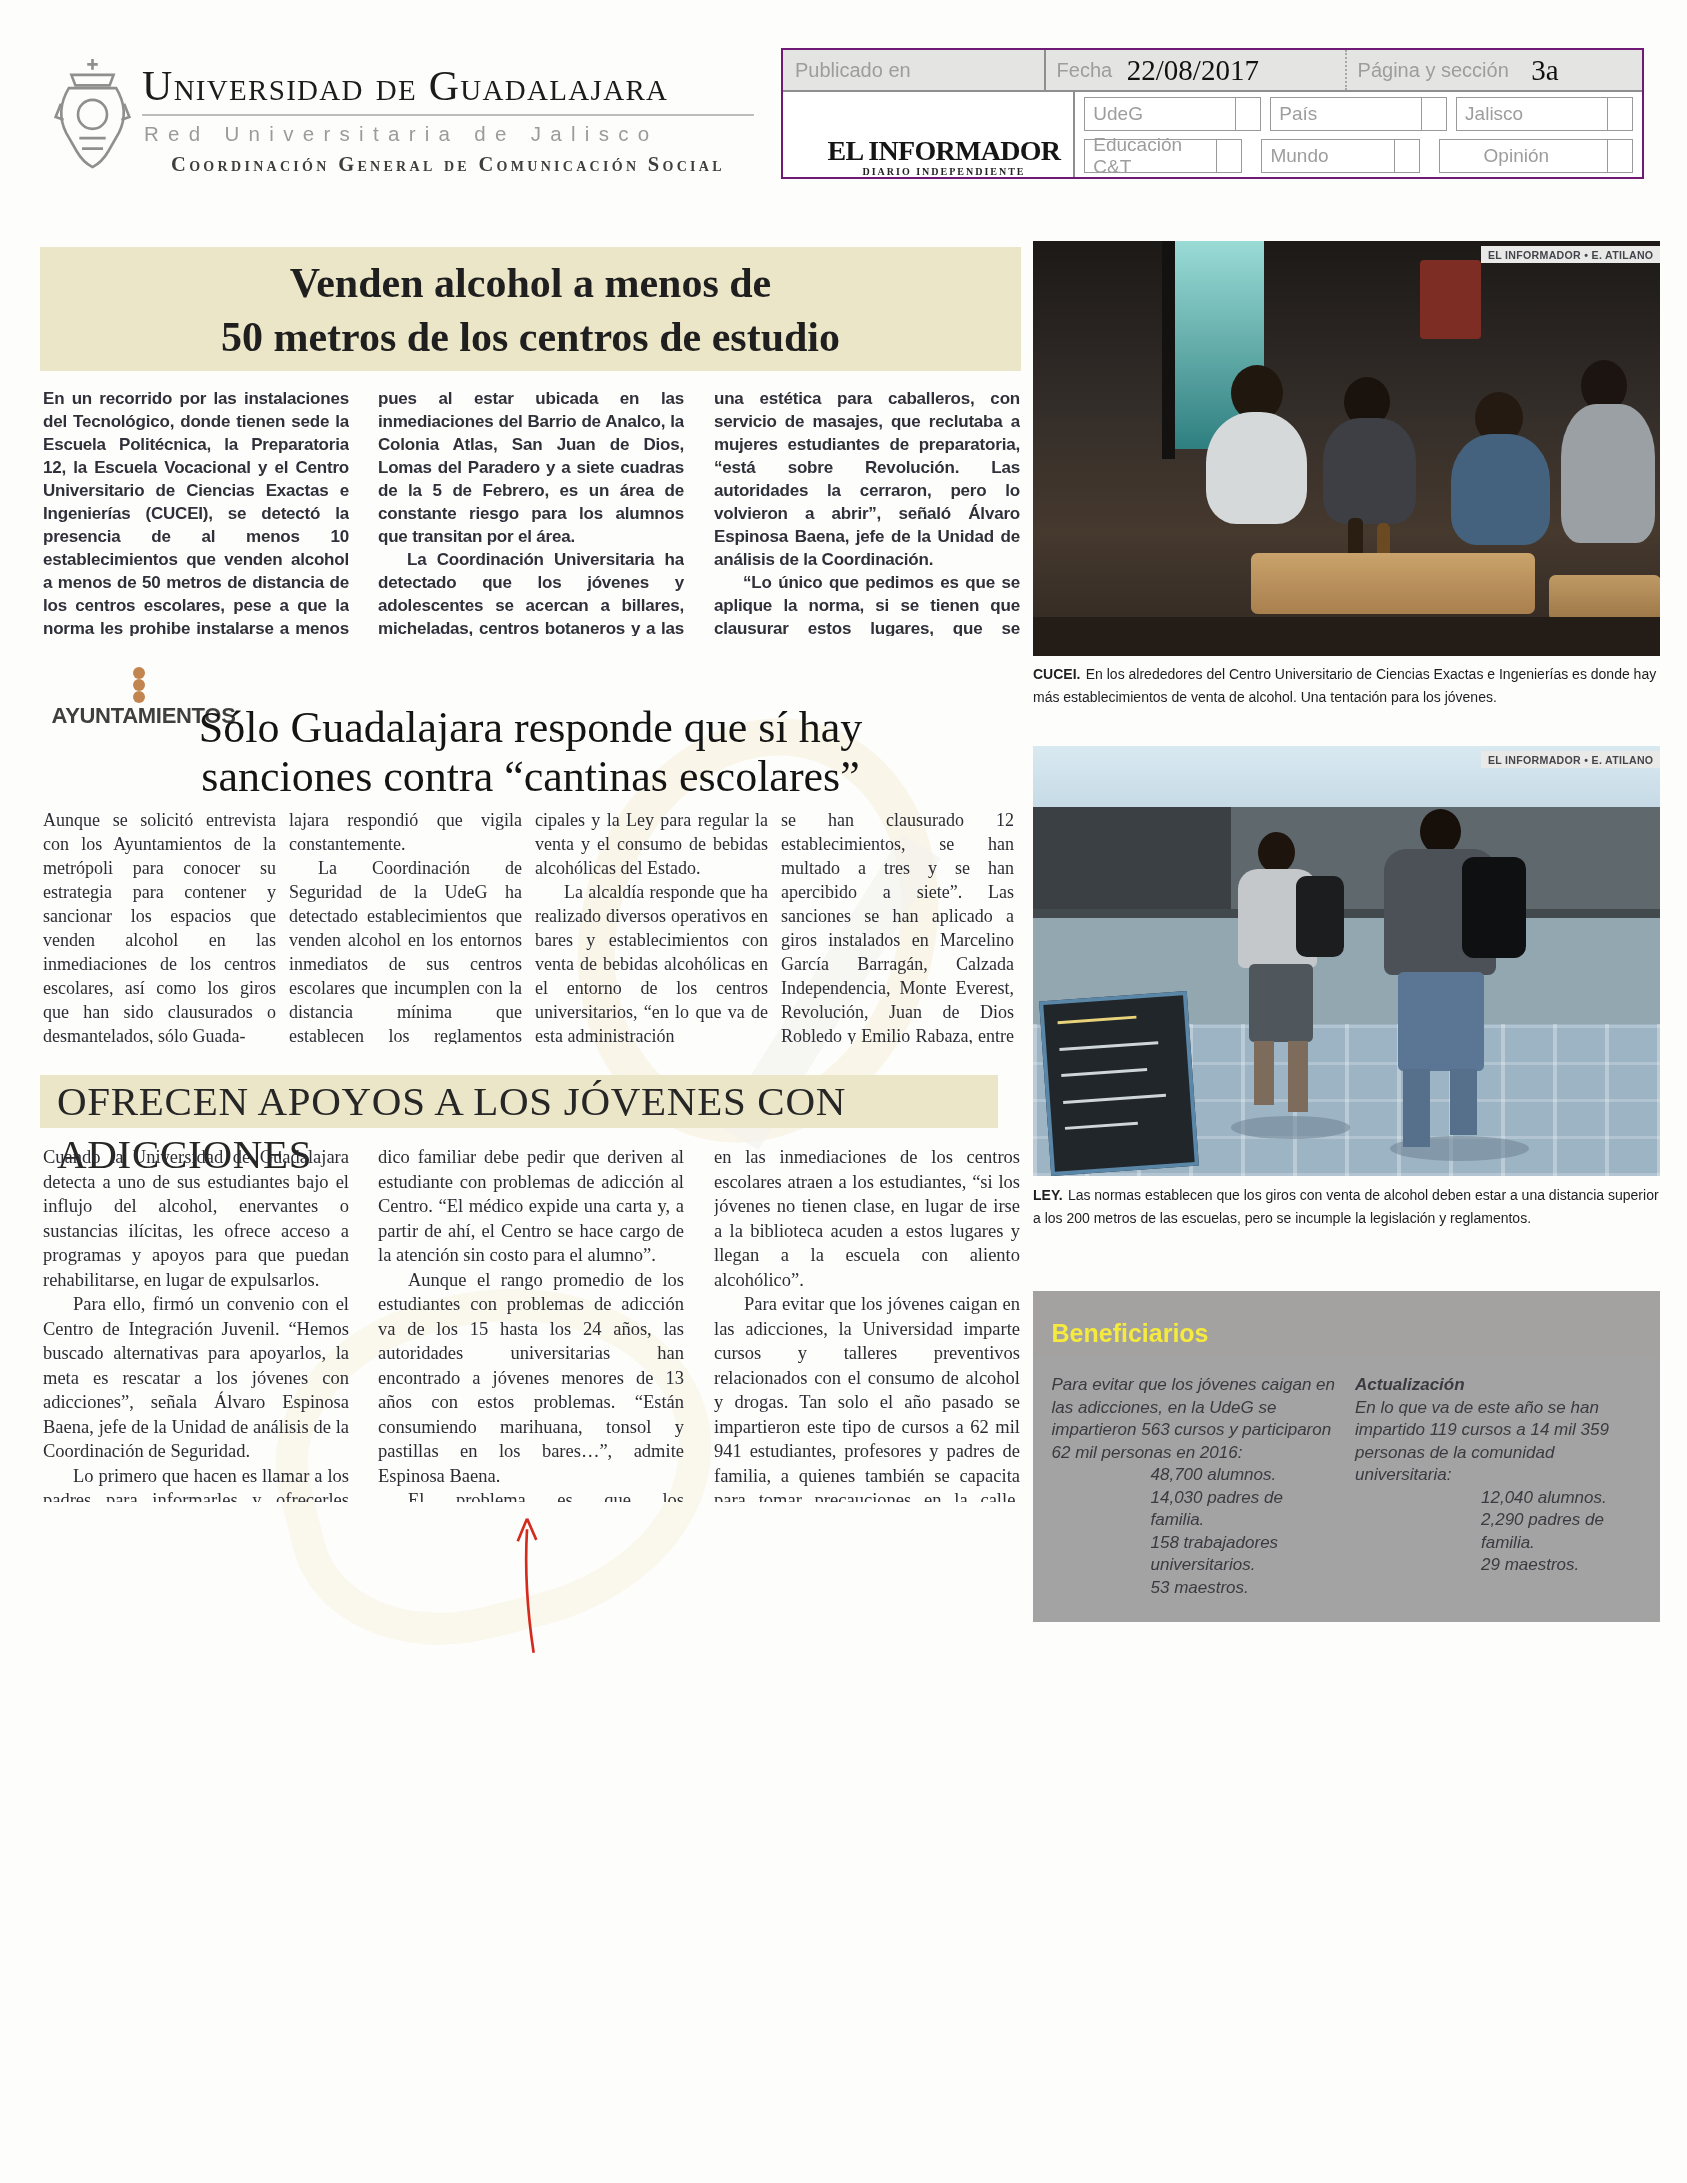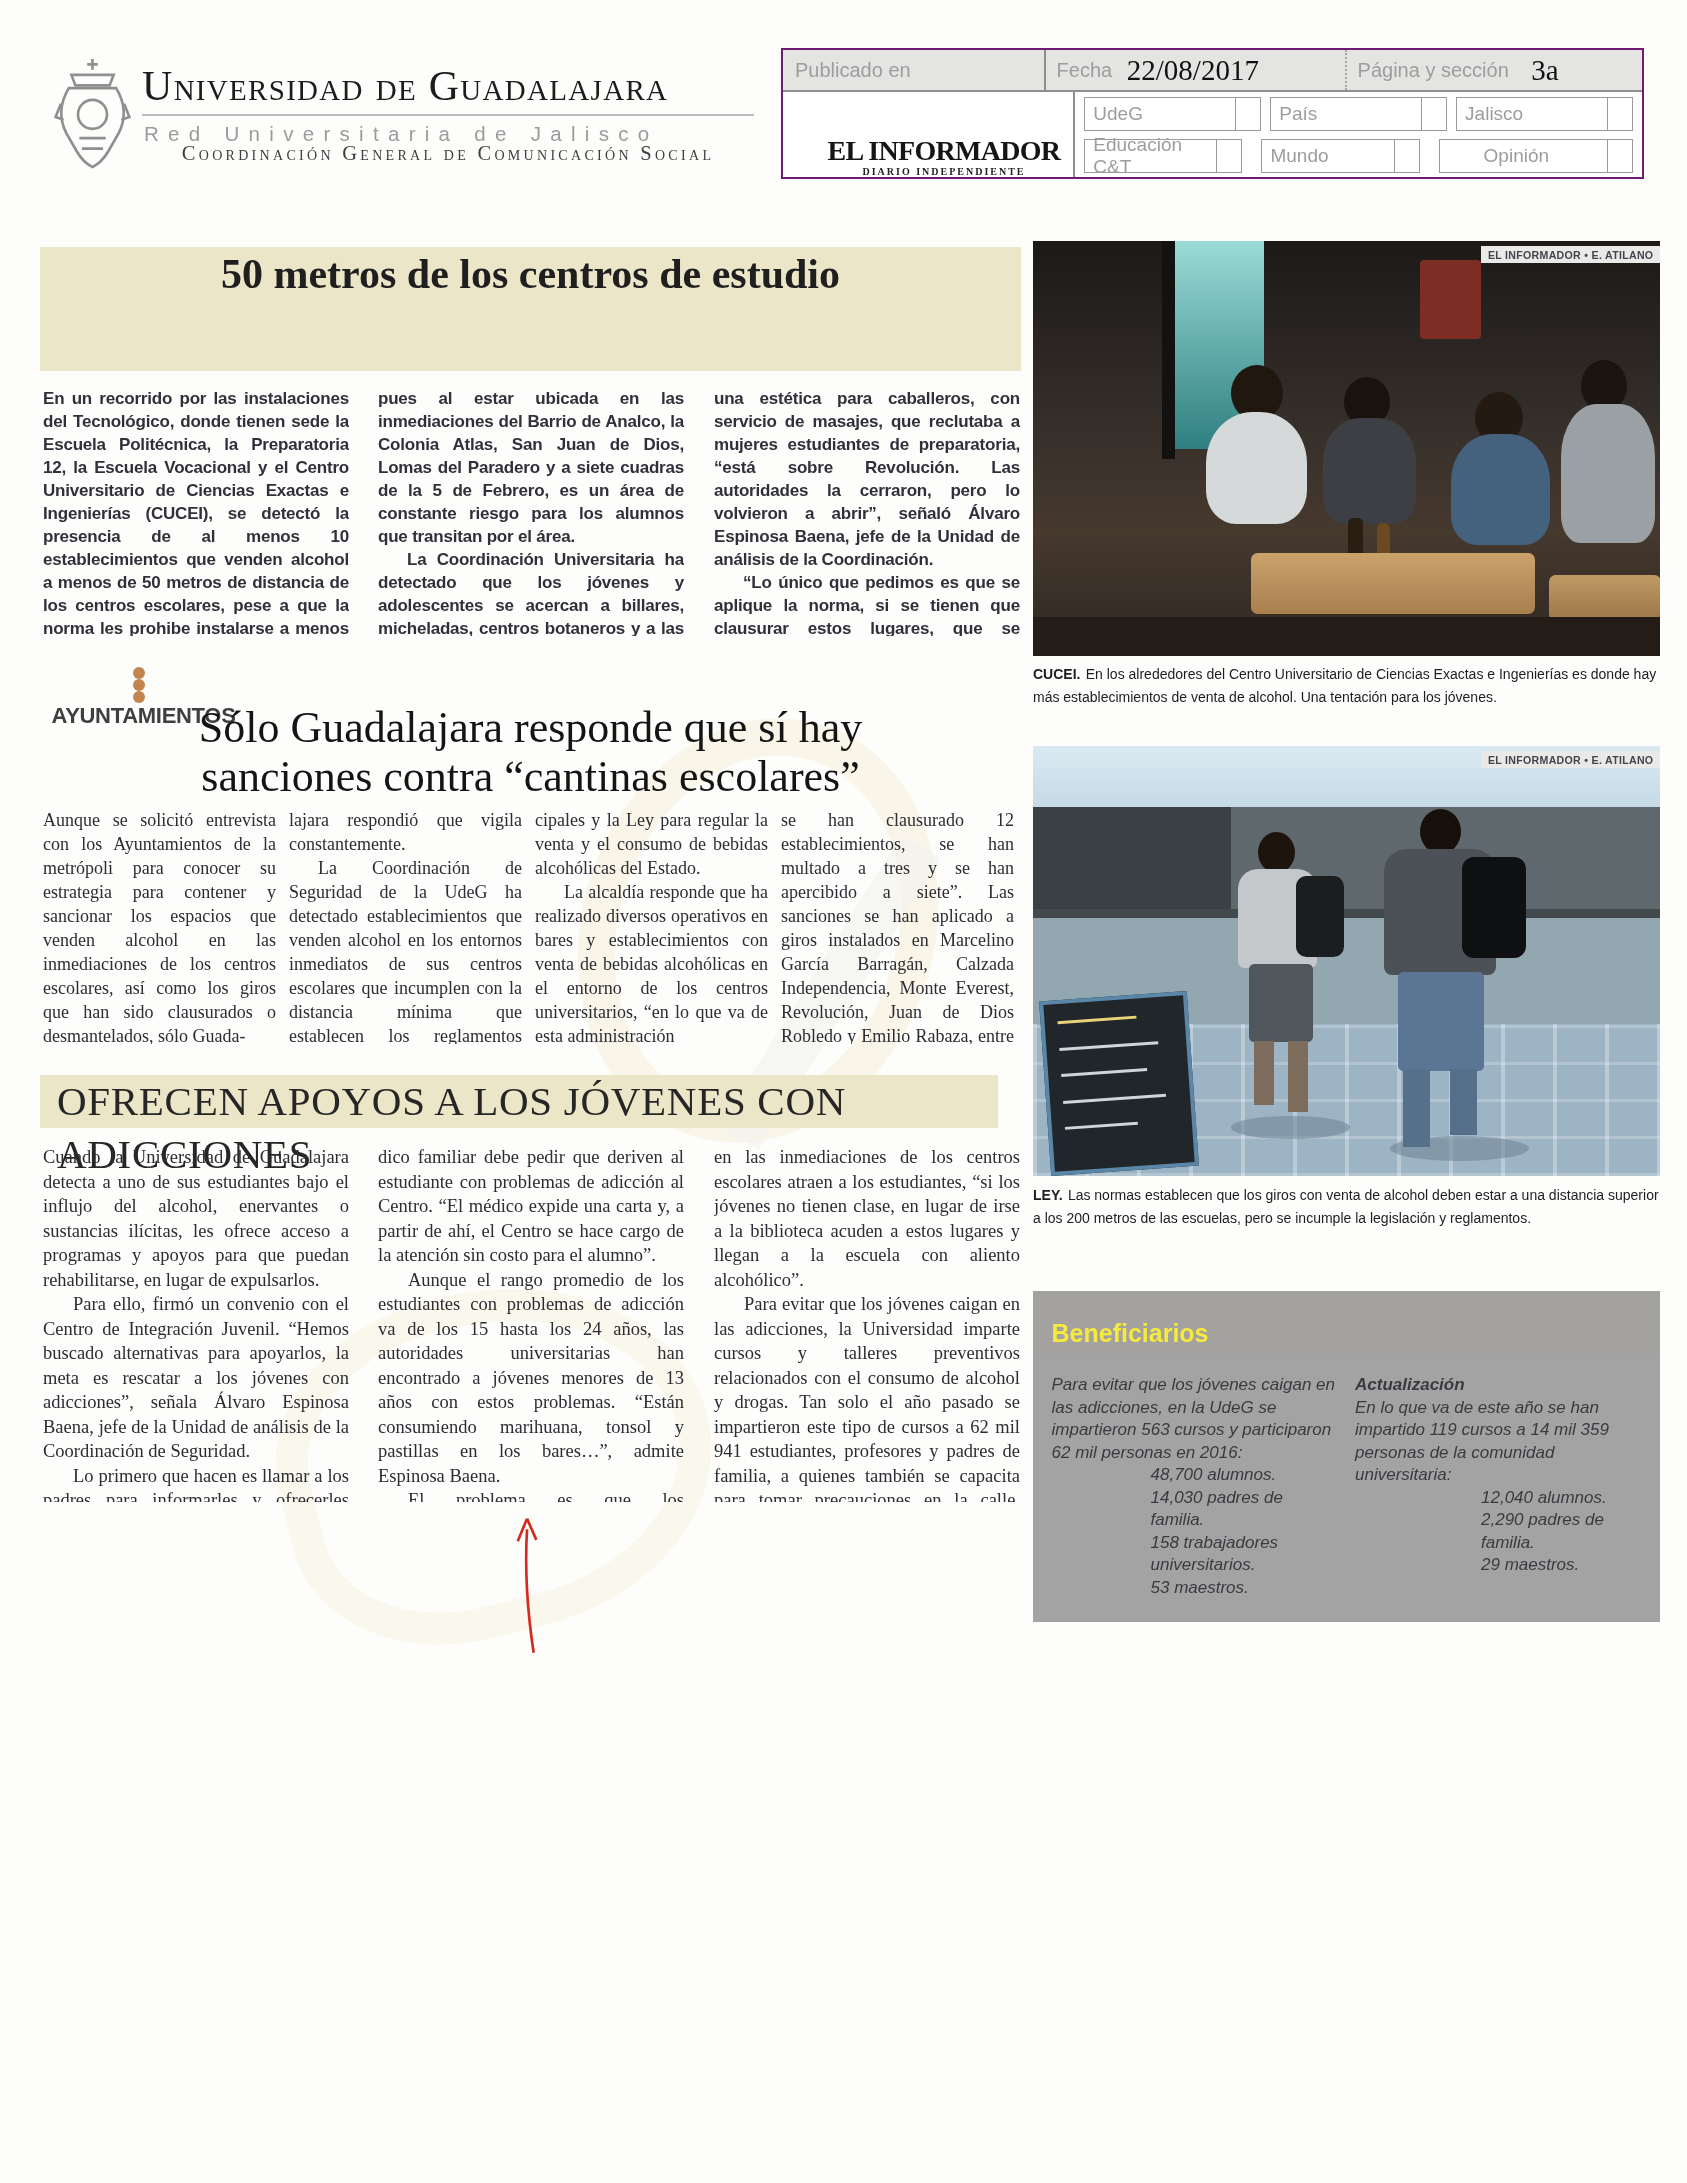--- a/index.html
+++ b/index.html
@@ -68,21 +68,21 @@
       <path d="M14 14 h32 l-3 8 h-26 z"></path>
       <path d="M12 24 c-6 10 -8 22 -2 34 l8 14 c4 7 8 10 12 12 c4 -2 8 -5 12 -12 l8 -14 c6 -12 4 -24 -2 -34 z"></path>
       <circle cx="30" cy="44" r="11"></circle>
       <path d="M6 36 l-4 10 6 2 M54 36 l4 10 -6 2"></path>
       <path d="M20 62 h20 M22 70 h16"></path>
     </g>
   </svg>
   <div class="abs uni-name" style="left:142px;top:63px;width:629px;">Universidad de Guadalajara</div>
   <div class="abs uni-rule" style="left:142px;top:114px;width:612px;height:0;"></div>
   <div class="abs uni-sub" style="left:144px;top:122px;width:612px;">Red Universitaria de Jalisco</div>
-  <div class="abs uni-coord" style="left:142px;top:142px;width:612px;">Coordinación General de Comunicación Social</div>
+  <div class="abs uni-coord" style="left:142px;top:153px;width:612px;font-weight:bold;">Coordinación General de Comunicación Social</div>
 
   <div class="abs infobox" style="left:781px;top:48px;width:863px;height:131px;">
     <div class="ib-toprow">
       <div class="ib-cell" style="width:263px;border-right:2px solid #8e8e8e;padding-left:12px;">
         <span class="ib-label">Publicado en</span>
       </div>
       <div class="ib-cell" style="width:299px;padding-left:10.6px;">
         <span class="ib-label">Fecha</span>
         <span class="ib-value" style="margin-left:14.6px;">22/08/2017</span>
       </div>
@@ -123,20 +123,21 @@
           <div class="cat-group" style="flex:1;padding-left:36px;">
             <div class="cat-label">Opinión</div>
             <div class="cat-box"></div>
           </div>
         </div>
       </div>
     </div>
   </div>
 
   <div class="abs hbox" style="left:40px;top:247px;width:981px;height:124px;">
+    <div class="h1line" style="margin-top:9.3px;">Venden alcohol a menos de</div>
     <div class="h1line">50 metros de los centros de estudio</div>
   </div>
 
   <div class="abs a1col" style="left:43px;top:387px;width:306px;height:249px;overflow:hidden;">
     <p>En un recorrido por las instalaciones del Tecnológico, donde tienen sede la Escuela Politécnica, la Preparatoria 12, la Escuela Vocacional y el Centro Universitario de Ciencias Exactas e Ingenierías (CUCEI), se detectó la presencia de al menos 10 establecimientos que venden alcohol a menos de 50 metros de distancia de los centros escolares, pese a que la norma les prohibe instalarse a menos de 200 metros.</p>
 
   </div>
   <div class="abs a1col" style="left:378px;top:387px;width:306px;height:249px;overflow:hidden;">
     <p>pues al estar ubicada en las inmediaciones del Barrio de Analco, la Colonia Atlas, San Juan de Dios, Lomas del Paradero y a siete cuadras de la 5 de Febrero, es un área de constante riesgo para los alumnos que transitan por el área.</p>
     <p>La Coordinación Universitaria ha detectado que los jóvenes y adolescentes se acercan a billares, micheladas, centros botaneros y a las tiendas de conveniencia a comprar alcohol, donde se quedan bebiendo a las afueras de los mismos. Incluso, se descubrió la presencia de</p>

